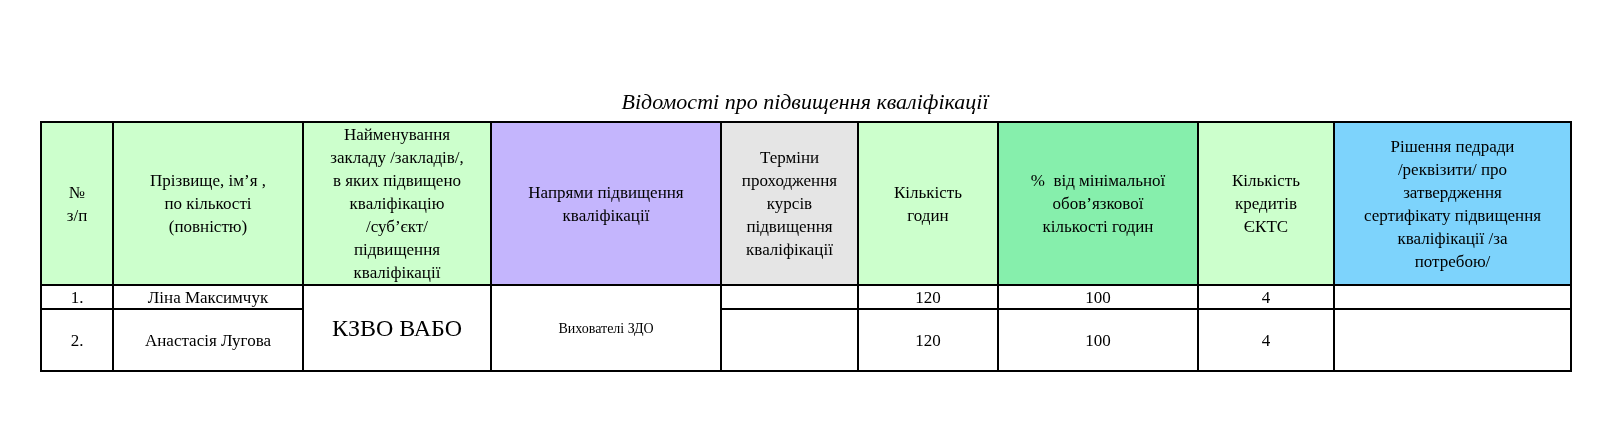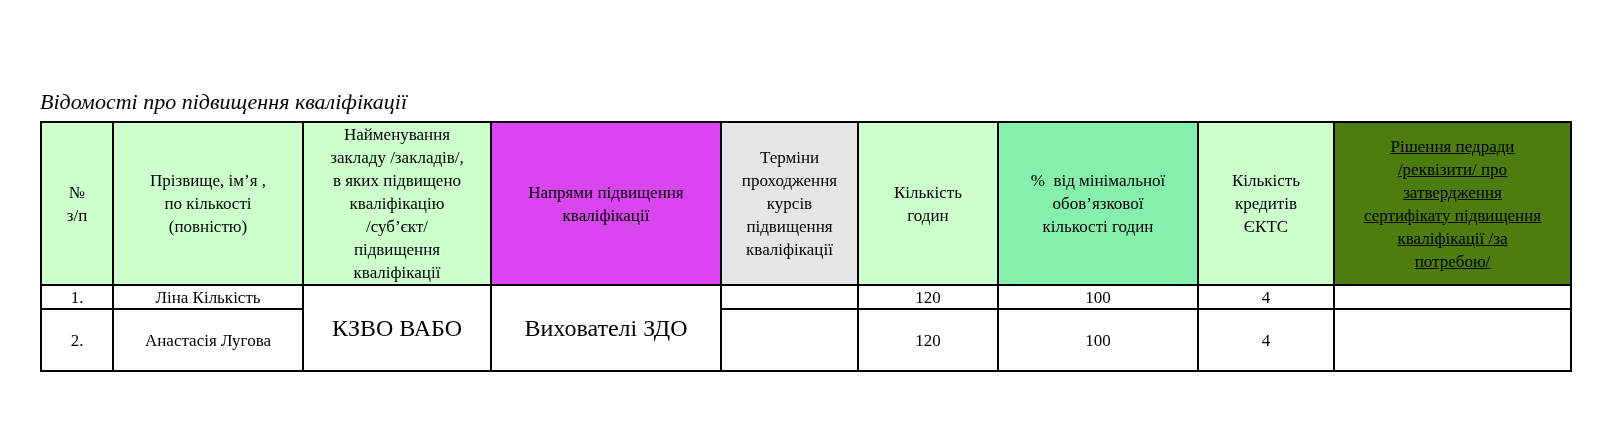--- a/index.html
+++ b/index.html
@@ -13,21 +13,21 @@
     position: relative;
     overflow: hidden;
     font-family: "Liberation Serif", serif;
     color: #000000;
   }
   .doc-title {
     position: absolute;
     left: 40px;
     top: 89px;
     width: 1530px;
-    text-align: left;
+    text-align: center;
     font-size: 22px;
     font-style: italic;
     line-height: 26px;
     color: #000000;
   }
   table.qual-table {
     position: absolute;
     left: 40px;
     top: 121px;
     width: 1530px;
@@ -53,21 +53,21 @@
     font-size: 17px;
     line-height: 21px;
   }
   tr.data-row-1 { height: 24px; }
   tr.data-row-2 { height: 62px; }
   td.institution-cell {
     font-size: 24px;
     line-height: 28px;
   }
   td.direction-cell {
-    font-size: 24px;
+    font-size: 14px;
   }
   
   col.c-num       { width: 72px;  }
   col.c-name      { width: 190px; }
   col.c-inst      { width: 188px; }
   col.c-dir       { width: 230px; }
   col.c-terms     { width: 137px; }
   col.c-hours     { width: 140px; }
   col.c-percent   { width: 200px; }
   col.c-credits   { width: 136px; }
@@ -98,46 +98,46 @@
     <th style="background-color: rgb(204, 255, 204);">Прізвище, ім’я ,
 по кількості
 (повністю)</th>
     <th style="background-color: rgb(204, 255, 204); margin-top: 32px;">Найменування
 закладу /закладів/,
 в яких підвищено
 кваліфікацію
 /суб’єкт/
 підвищення
 кваліфікації</th>
-    <th style="background-color: #d946ef;">Напрями підвищення
+    <th style="background-color: #c4b5fd;">Напрями підвищення
 кваліфікації</th>
     <th style="background-color: #e5e5e5;">Терміни
 проходження
 курсів
 підвищення
 кваліфікації</th>
     <th style="background-color: rgb(204, 255, 204);">Кількість
 годин</th>
     <th style="background-color: #86efac;">%&nbsp; від мінімальної
 обов’язкової
 кількості годин</th>
     <th style="background-color: rgb(204, 255, 204);">Кількість
 кредитів
 ЄКТС</th>
-    <th style="background-color: #4d7c0f; text-decoration: underline;">Рішення педради
+    <th style="background-color: #7dd3fc;">Рішення педради
 /реквізити/ про
 затвердження
 сертифікату підвищення
 кваліфікації /за
 потребою/</th>
   </tr>
 
   <tr class="data-row-1">
     <td>1.</td>
-    <td>Ліна Кількість</td>
+    <td>Ліна Максимчук</td>
     <td class="institution-cell" rowspan="2">КЗВО ВАБО</td>
     <td class="direction-cell" rowspan="2">Вихователі ЗДО</td>
     <td></td>
     <td>120</td>
     <td>100</td>
     <td>4</td>
     <td></td>
   </tr>
 
   <tr class="data-row-2">

